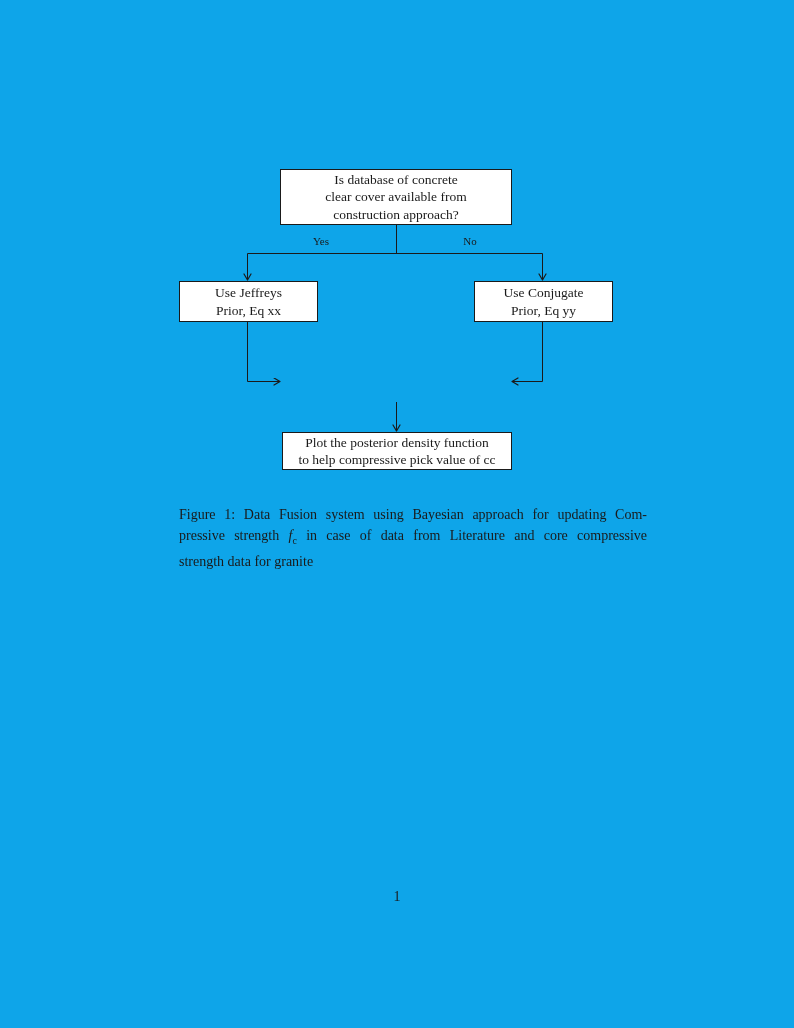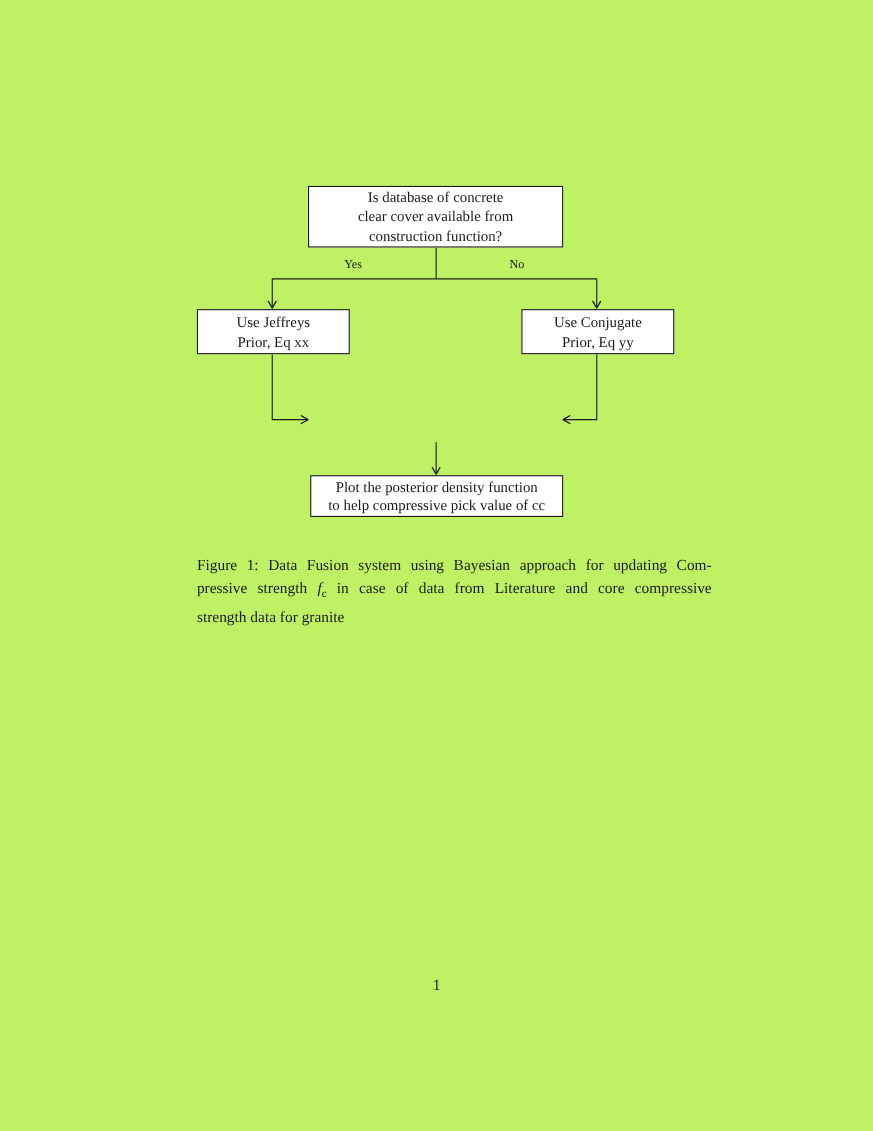--- a/index.html
+++ b/index.html
@@ -4,21 +4,21 @@
 <style>
   html, body {
     margin: 0;
     padding: 0;
     background: #ffffff;
   }
   .page {
     position: relative;
     width: 794px;
     height: 1028px;
-    background: #bef264;
+    background: #0ea5e9;
     font-family: "Liberation Serif", "DejaVu Serif", serif;
     color: #1a1a1a;
     overflow: hidden;
   }
   .flowchart {
     position: absolute;
     left: 0; top: 0;
     width: 794px; height: 500px;
   }
   .connectors {
@@ -99,21 +99,21 @@
       <path d="M247.5 253.5 V280" fill="none" stroke-width="1" marker-end="url(#arrow)" stroke="#1a1a1a"></path>
       <path d="M542.5 253.5 V280" fill="none" stroke-width="1" marker-end="url(#arrow)" stroke="#1a1a1a"></path>
       <path d="M247.5 322 V381.5 H280" fill="none" stroke-width="1" marker-end="url(#arrow)" stroke="#1a1a1a"></path>
       <path d="M542.5 322 V381.5 H512" fill="none" stroke-width="1" marker-end="url(#arrow)" stroke="#1a1a1a"></path>
       <path d="M396.5 402 V431" fill="none" stroke-width="1" marker-end="url(#arrow)" stroke="#1a1a1a"></path>
     </svg>
 
     <div class="node node-question">
       <div>Is database of concrete</div>
       <div>clear cover available from</div>
-      <div>construction function?</div>
+      <div>construction approach?</div>
     </div>
 
     <div class="edge-label edge-label-yes">Yes</div>
     <div class="edge-label edge-label-no">No</div>
 
     <div class="node node-conjugate">
       <div>Use Conjugate</div>
       <div>Prior, Eq yy</div>
     </div>
 

